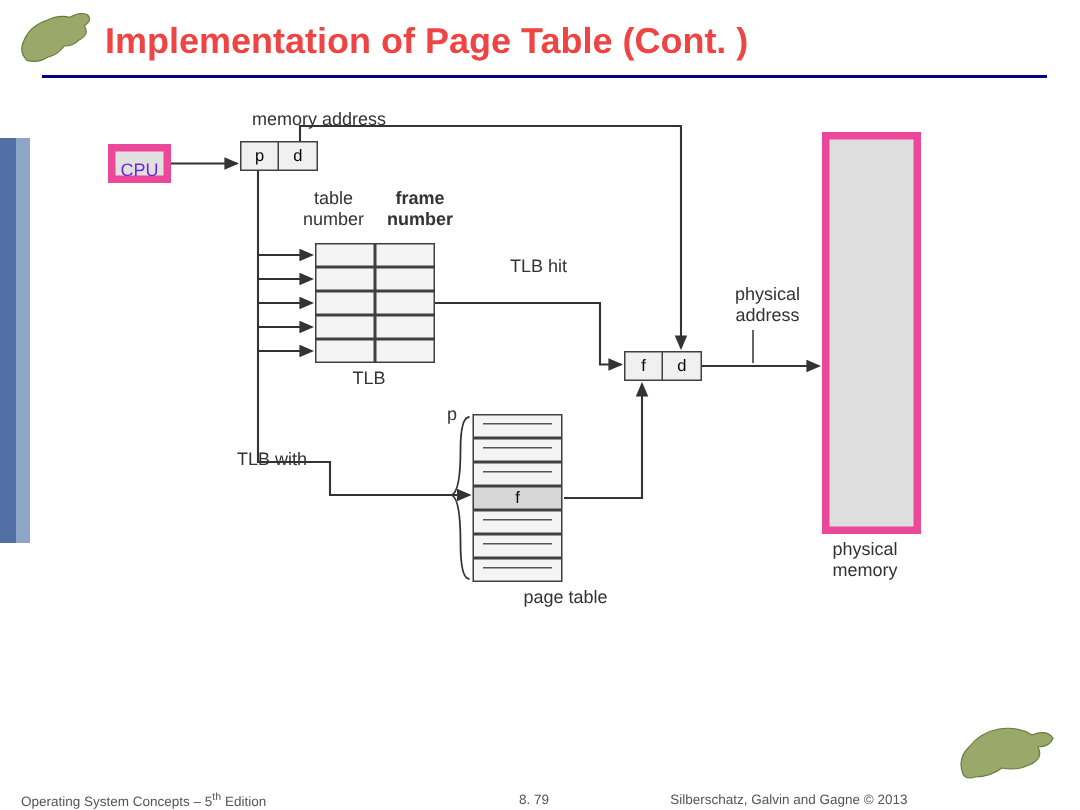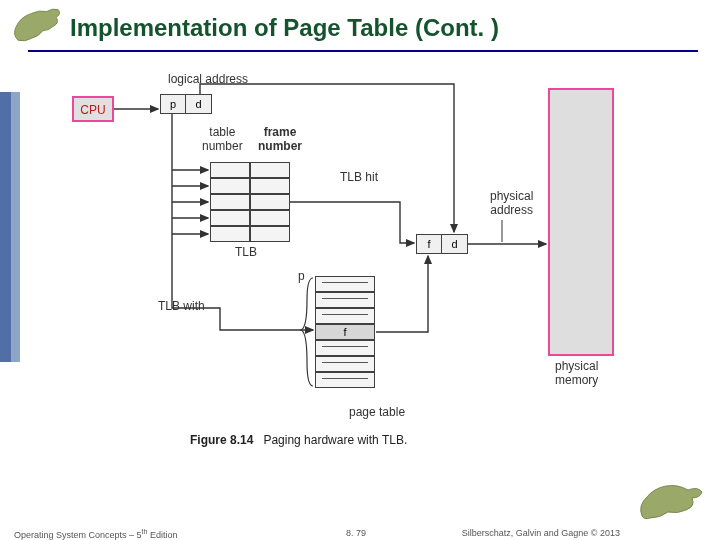--- a/index.html
+++ b/index.html
@@ -10,21 +10,21 @@
     background: #ffffff;
     position: relative;
     overflow: hidden;
   }
   .title {
     position: absolute;
     top: 14px;
     left: 70px;
     font-size: 24px;
     font-weight: bold;
-    color: #14532d;
+    color: #ef4444;
   }
   .title-underline {
     position: absolute;
     top: 50px;
     left: 28px;
     width: 670px;
     height: 2px;
     background: #000080;
   }
   .side-accent {
@@ -57,44 +57,44 @@
   .footer {
     position: absolute;
     bottom: 12px;
     left: 0;
     width: 720px;
     font-size: 9px;
     color: #555;
   }
   .footer-left { position: absolute; left: 14px; }
   .footer-center { position: absolute; left: 346px; }
-  .footer-right { position: absolute; right: 100px; }
+  .footer-right { position: absolute; right: 115px; }
   sup { font-size: 7px; }
 
   
   .diagram {
     position: absolute;
     top: 70px;
     left: 60px;
     width: 600px;
     height: 390px;
   }
   .dlabel {
     position: absolute;
     font-size: 12px;
     color: #333;
     text-align: center;
     line-height: 1.15;
   }
   .box {
     position: absolute;
-    border: 2px solid #ec4899;
+    border: 5px solid #ec4899;
     background: #e0e0e0;
     font-size: 12px;
-    color: #b91c1c;
+    color: #6d28d9;
     text-align: center;
   }
   .cellbox {
     border: 1px solid #404040;
     background: #f0f0f0;
     font-size: 11px;
     text-align: center;
   }
   .tlb-row {
     position: absolute;
@@ -145,21 +145,21 @@
 <svg class="dino-bottom" viewBox="0 0 70 46">
   <path class="dino-body" d="M6 40 Q2 30 10 22 Q18 12 30 10 Q42 8 52 14 Q62 10 66 16 Q64 22 56 22 Q60 30 50 34 Q42 38 32 36 Q24 42 14 42 Q8 44 6 40 Z"></path>
 </svg>
 
 <div class="title">Implementation of Page Table (Cont. )</div>
 <div class="title-underline"></div>
 <div class="side-accent"></div>
 
 <div class="diagram">
 
-  <div class="dlabel" style="top:3px; left:108px;">logical address</div>
+  <div class="dlabel" style="top:3px; left:108px;">memory address</div>
 
   <div class="box" style="top:26px; left:12px; width:42px; height:26px; line-height:24px;">CPU</div>
 
   <div style="position:absolute; top:24px; left:100px; display:flex;">
     <div class="cellbox" style="width:26px; height:20px; line-height:18px;">p</div>
     <div class="cellbox" style="width:26px; height:20px; line-height:18px; border-left:none;">d</div>
   </div>
 
   <div class="dlabel" style="top:56px; left:142px; white-space:pre;">table
 number</div>
@@ -216,21 +216,21 @@
   <div class="pt-row" style="top:270px;">
       <div class="pt-inner"></div>
     </div>
   <div class="pt-row" style="top:286px;">
       <div class="pt-inner"></div>
     </div>
   <div class="pt-row" style="top:302px;">
       <div class="pt-inner"></div>
     </div>
 
-  <div class="dlabel" style="top:336px; left:250px;padding-left:39px;">page table</div>
+  <div class="dlabel" style="top:322px; left:250px;padding-left:39px;">page table</div>
 
   <svg class="wires">
     <defs>
       <marker id="ah" markerWidth="7" markerHeight="7" refX="6" refY="3" orient="auto">
         <path d="M0,0 L7,3 L0,6 Z" fill="#333"></path>
       </marker>
     </defs>
 
     <line x1="54" y1="39" x2="98" y2="39" stroke="#333" stroke-width="1.4" marker-end="url(#ah)"></line>
 
@@ -249,24 +249,20 @@
 
     <path d="M253,208 Q247,208 247,230 Q247,258 241,260 Q247,262 247,292 Q247,316 253,316" fill="none" stroke="#333" stroke-width="1.2"></path>
 
     <polyline points="316,262 368,262 368,186" fill="none" stroke="#333" stroke-width="1.4" marker-end="url(#ah)"></polyline>
 
     <line x1="408" y1="174" x2="486" y2="174" stroke="#333" stroke-width="1.4" marker-end="url(#ah)"></line>
 
     <line x1="442" y1="150" x2="442" y2="172" stroke="#333" stroke-width="1"></line>
   </svg>
 
-  <div class="caption">
-    <b>Figure 8.14</b>
-    &nbsp;&nbsp;<span>Paging hardware with TLB.</span>
-  </div>
 </div>
 
 <div class="footer">
   <span class="footer-left">
     <span>Operating System Concepts – 5</span><sup>th</sup><span> Edition</span>
   </span>
   <span class="footer-center">8. 79</span>
   <span class="footer-right">Silberschatz, Galvin and Gagne © 2013</span>
 </div>
 

